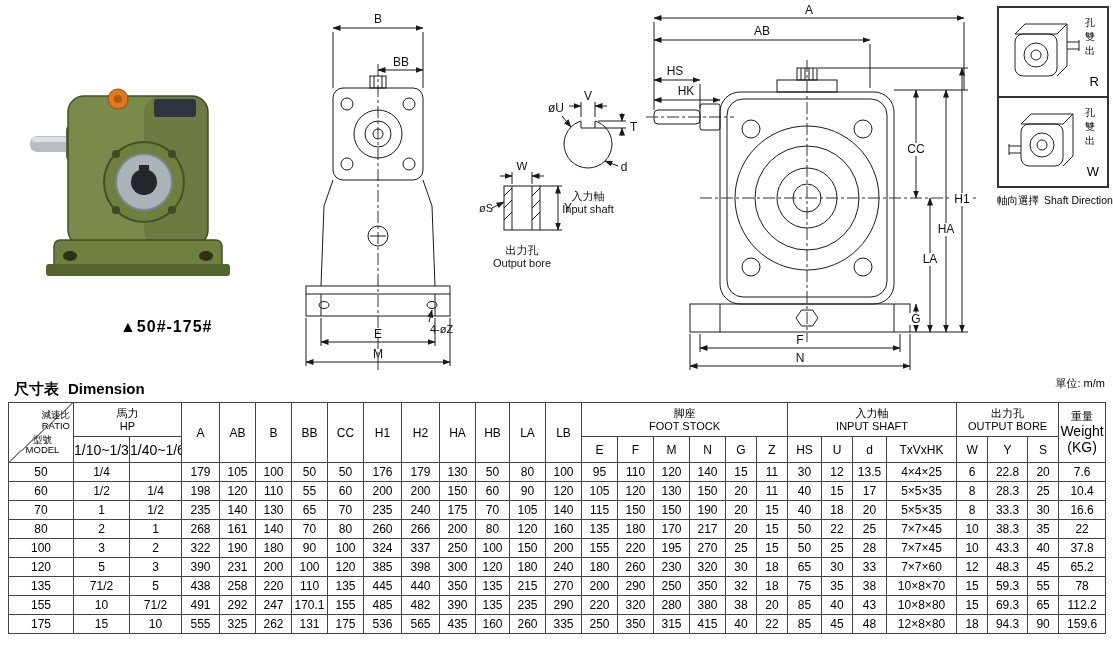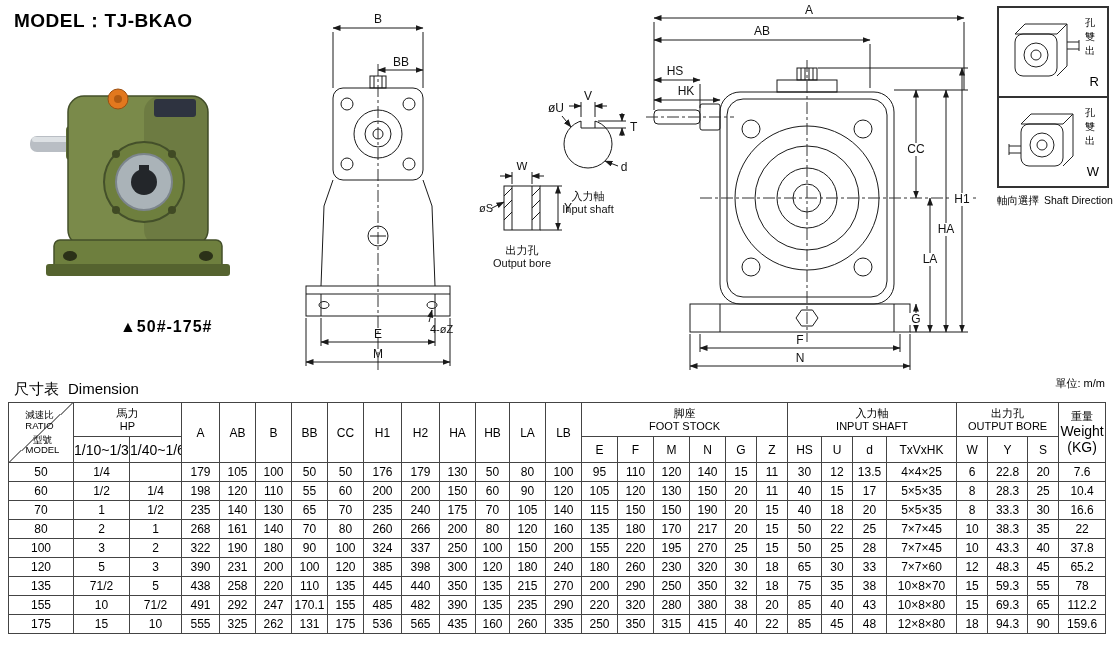--- a/index.html
+++ b/index.html
@@ -3,21 +3,21 @@
 <meta charset="utf-8">
 <style>
   * { margin:0; padding:0; box-sizing:border-box; }
   body { background:#fff; }
   .page { position:relative; width:1113px; height:653px; background:#fff;
           font-family:"Liberation Sans", sans-serif; color:#000; overflow:hidden; }
   .abs { position:absolute; }
   .title { left:14px; top:8px; font-size:19px; font-weight:bold; letter-spacing:.5px; }
   .photo-caption { left:84px; top:318px; font-size:16px; font-weight:bold; letter-spacing:1px;margin-left:36px; }
   svg text { font-family:"Liberation Sans","DejaVu Sans",sans-serif; fill:#111; }
-  .dim-heading { left:14px; top:380px; font-size:15px; font-weight:400; }
+  .dim-heading { left:14px; top:380px; font-size:15px; font-weight:700; }
   .dim-heading .en { margin-left:9px; }
   .unit-note { right:8px; top:376px; font-size:11px; }
   .sd-panel { left:997px; top:6px; width:112px; height:182px; border:2px solid #333;
               display:flex; flex-direction:column; background:#fff; }
   .sd-cell { flex:1; display:flex; align-items:center; padding:6px; }
   .sd-cell + .sd-cell { border-top:2px solid #333; }
   .sd-texts { display:flex; flex-direction:column; align-items:flex-end; gap:16px; flex:1; padding-right:2px; }
   .sd-hole { font-size:10px; }
   .sd-letter { font-size:13px; }
   .sd-caption { left:997px; top:194px; font-size:10.5px; white-space:nowrap; }
@@ -28,29 +28,28 @@
                                  font-weight:normal; padding:0; overflow:hidden; white-space:nowrap; }
   .dim-table thead tr.r1 th { height:34px; }
   .dim-table thead tr.r2 th { height:26px; }
   .dim-table td { height:19px; font-size:12px; }
   .grp { font-size:11px; line-height:1.15; }
   .letter { font-size:12px; }
   .sub { font-size:14px;margin-top:48px; }
   .corner { position:relative; font-size:9.5px; line-height:1.15; }
   .corner-diag { position:absolute; inset:0;
     background:linear-gradient(to bottom right, transparent calc(50% - .7px), #888 calc(50% - .7px), #888 calc(50% + .7px), transparent calc(50% + .7px)); }
-  .corner-top { position:relative; padding:1px 3px 0 0; }
+  .corner-top { position:relative; text-align:right; padding:1px 3px 0 0; }
   .corner-bot { position:relative; text-align:center; padding:3px 0 0 3px; }
 </style>
 </head>
 <body>
 
 <div class="page">
 
-  <div class="abs title">MODEL：TJ-BKAO</div>
 
   <svg class="abs" style="left:26px;top:70px;" width="205" height="232" viewBox="0 0 205 232">
     <rect x="4" y="66" width="42" height="16" rx="7" fill="#b9bec4"></rect>
     <rect x="6" y="67" width="38" height="5" rx="2.5" fill="#dde1e4"></rect>
     <rect x="40" y="56" width="16" height="34" rx="4" fill="#5c6b33"></rect>
     <rect x="42" y="26" width="140" height="150" rx="16" fill="#7a8a4a" stroke="#44502a" stroke-width="1.5"></rect>
     <rect x="118" y="26" width="64" height="150" rx="16" fill="#000" opacity="0.10"></rect>
     <rect x="128" y="29" width="42" height="18" rx="3" fill="#2e3340"></rect>
     <circle cx="92" cy="29" r="10" fill="#e2781e" stroke="#9c4f10"></circle>
     <circle cx="92" cy="29" r="4" fill="#b05a12"></circle>

